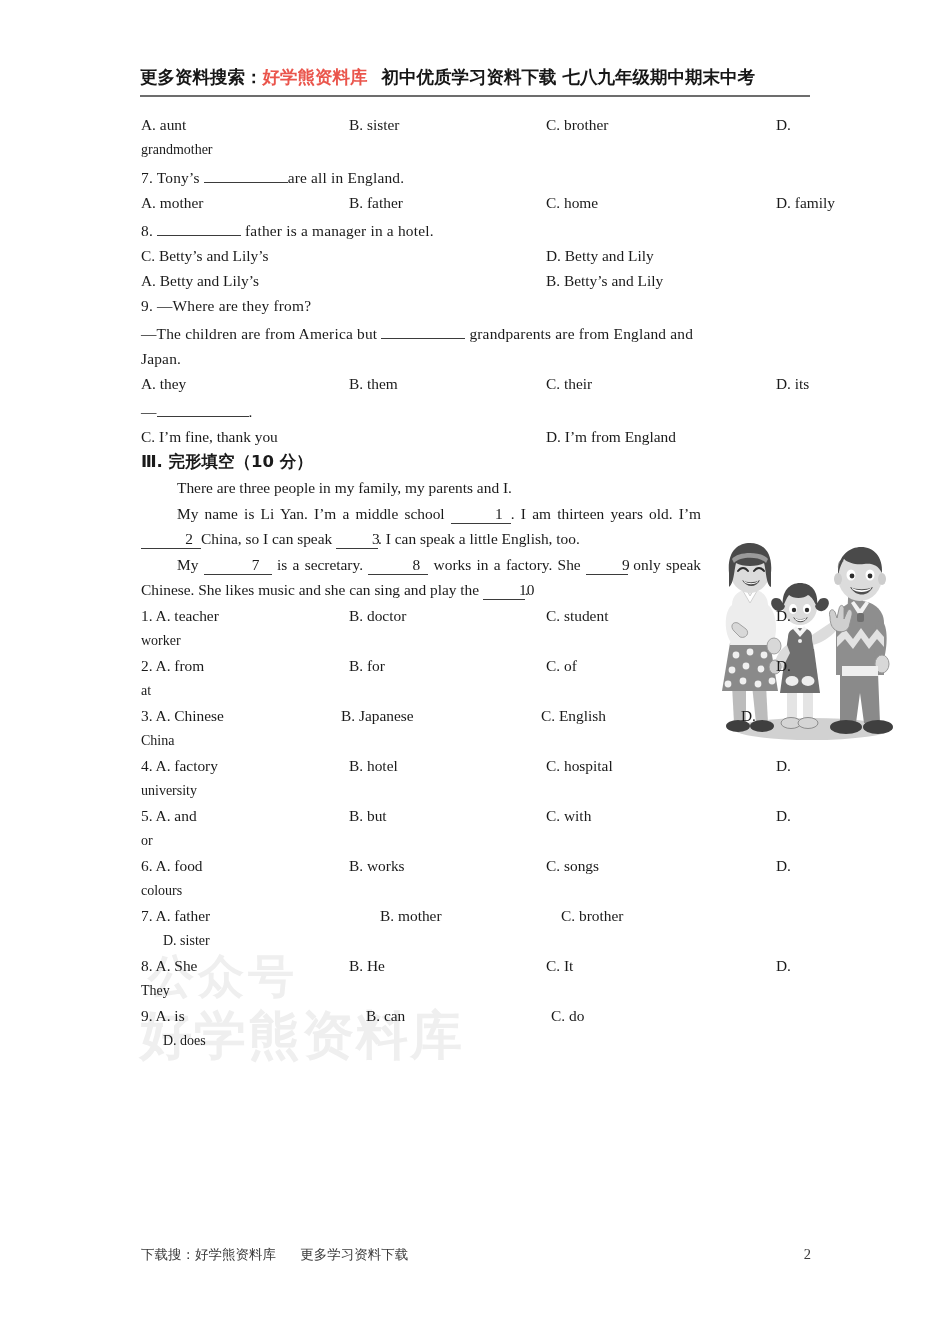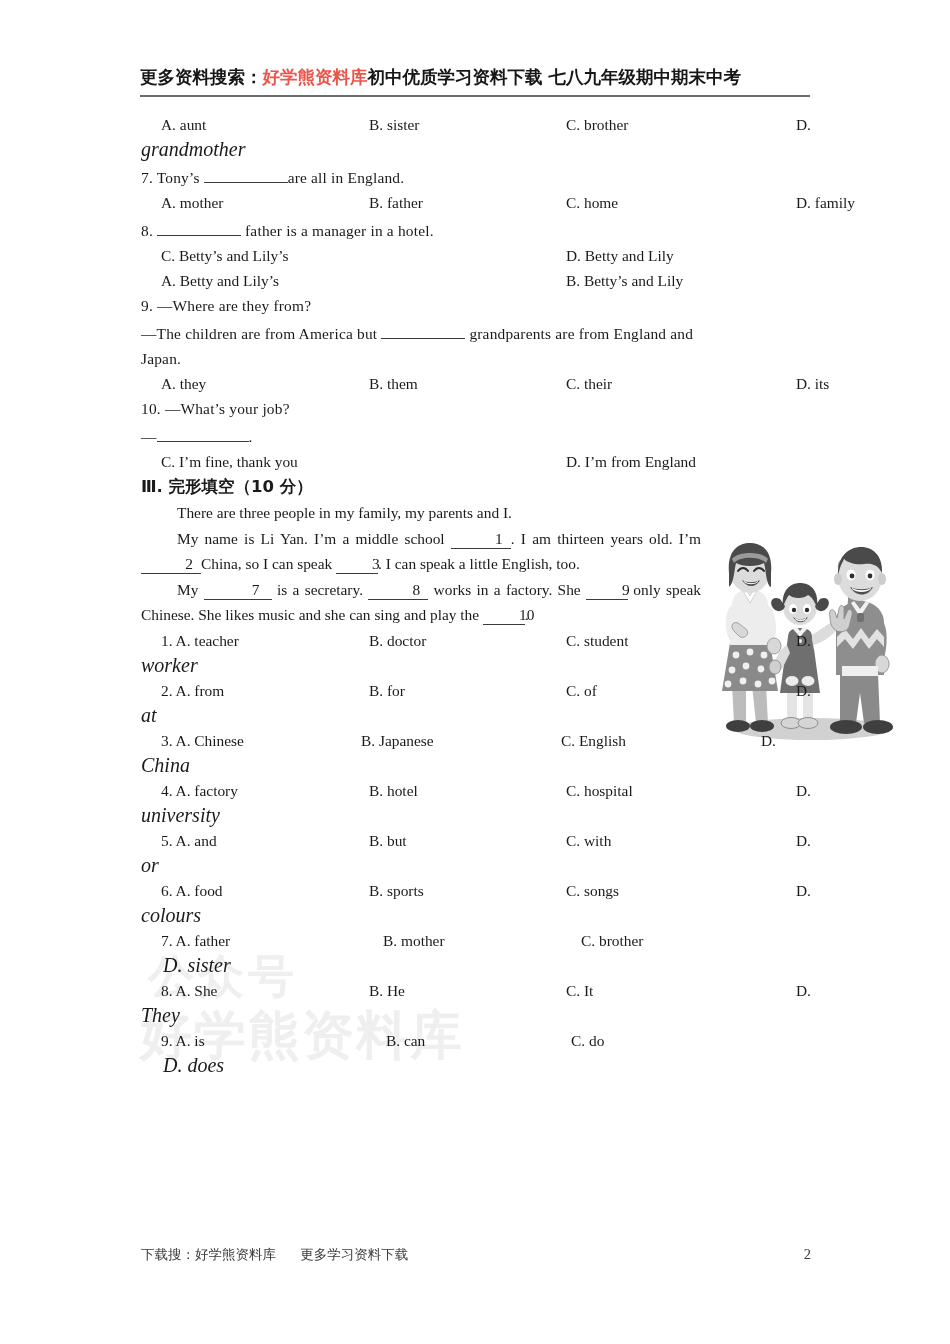--- a/index.html
+++ b/index.html
@@ -37,21 +37,21 @@
     white-space: nowrap;
   }
   .hdr-seg {
     font-family: "DejaVu Sans", "Liberation Sans", sans-serif;
     font-weight: bold;
     font-size: 17.5px;
     letter-spacing: 0px;
     color: #161616;
   }
   .hdr-seg.brand { color: #ea554c; }
-  .hdr-seg.sub   { margin-left: 0; }
+  .hdr-seg.sub   { margin-left: 14px; }
   .hdr-rule {
     position: absolute;
     left: 140px;
     top: 95px;
     width: 670px;
     height: 2px;
     background: #6d6d6d;
   }
 
   
@@ -68,39 +68,37 @@
     letter-spacing: 0.2px;
   }
 
   
   .optrow {
     position: relative;
     height: 25px;
     font-size: 15.4px;
     line-height: 25px;
     white-space: pre;
-    margin-left: 20px;
   }
   .optrow > span { position: absolute; top: 0; }
   .c1 { left: 0px; }
   .c2 { left: 208px; }
   .c3 { left: 405px; }
   .c4 { left: 635px; }
   
   .v2 .c2 { left: 200px; }
   .v2 .c3 { left: 400px; }
   .v2 .c4 { left: 600px; }
   .half-l { left: 0px; }
   .half-r { left: 405px; }
 
   .cont {
-    font-size: 20px;
+    font-size: 14px;
     line-height: 25px;
     white-space: pre;
-    font-style: italic;
   }
   .indent-d { padding-left: 22px; }
 
   
   .blank {
     display: inline-block;
     border-bottom: 1.3px solid #3b3b3b;
     text-align: center;
     vertical-align: baseline;
     line-height: 22px;
@@ -358,21 +356,20 @@
     <div class="ln">9. —Where are they from?</div>
     <div class="ln"><span>—The children are from America but </span><span class="blank b-md"></span><span> grandparents are from England and</span></div>
     <div class="ln">Japan.</div>
     <div class="optrow">
       <span class="c1">A. they</span>
       <span class="c2">B. them</span>
       <span class="c3">C. their</span>
       <span class="c4">D. its</span>
     </div>
 
-    <div class="ln">10. —What’s your job?</div>
     <div class="ln"><span>—</span><span class="blank b-lg"></span><span>.</span></div>
     <div class="optrow">
       <span class="half-l">C. I’m fine, thank you</span>
       <span class="half-r">D. I’m from England</span>
     </div>
 
     <div class="sec-head">Ⅲ. 完形填空（10 分）</div>
 
     <div class="passage-wrap">
       <div class="para ind passage-col full">There are three people in my family, my parents and I.</div>
@@ -420,29 +417,29 @@
       <div class="optrow">
         <span class="c1"><span>5. </span><span>A. and</span></span>
         <span class="c2">B. but</span>
         <span class="c3">C. with</span>
         <span class="c4">D.</span>
       </div>
       <div class="cont">or</div>
 
       <div class="optrow">
         <span class="c1"><span>6. </span><span>A. food</span></span>
-        <span class="c2">B. sports</span>
+        <span class="c2">B. works</span>
         <span class="c3">C. songs</span>
         <span class="c4">D.</span>
       </div>
       <div class="cont">colours</div>
 
       <div class="optrow">
         <span class="c1"><span>7. </span><span>A. father</span></span>
-        <span style="left:222px;text-align:right;">B. mother</span>
+        <span style="left:239px;text-align:right;">B. mother</span>
         <span style="left:420px;">C. brother</span>
       </div>
       <div class="cont indent-d">D. sister</div>
 
       <div class="optrow">
         <span class="c1"><span>8. </span><span>A. She</span></span>
         <span class="c2">B. He</span>
         <span class="c3">C. It</span>
         <span class="c4">D.</span>
       </div>

